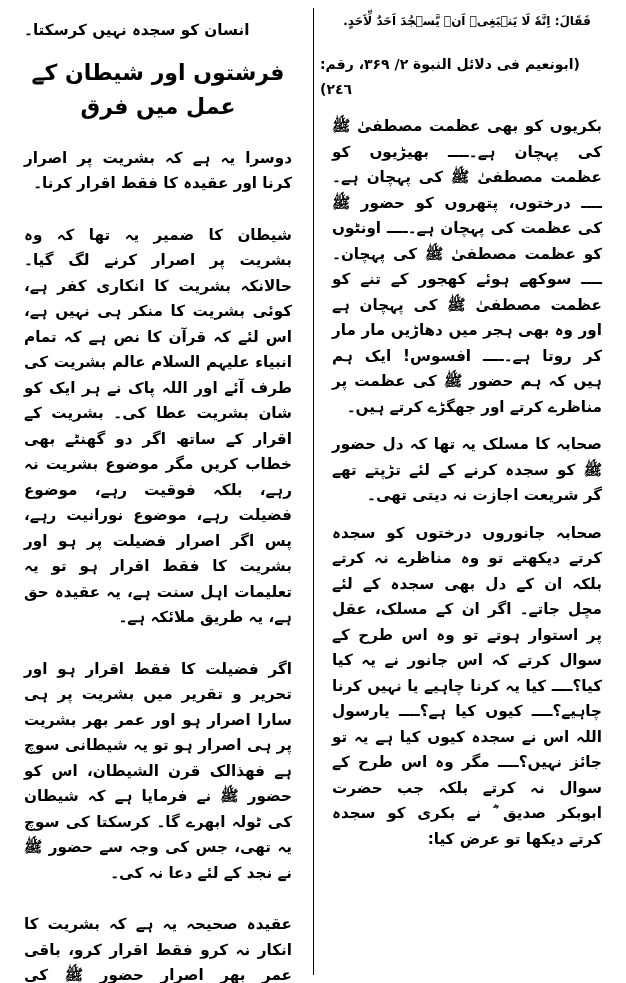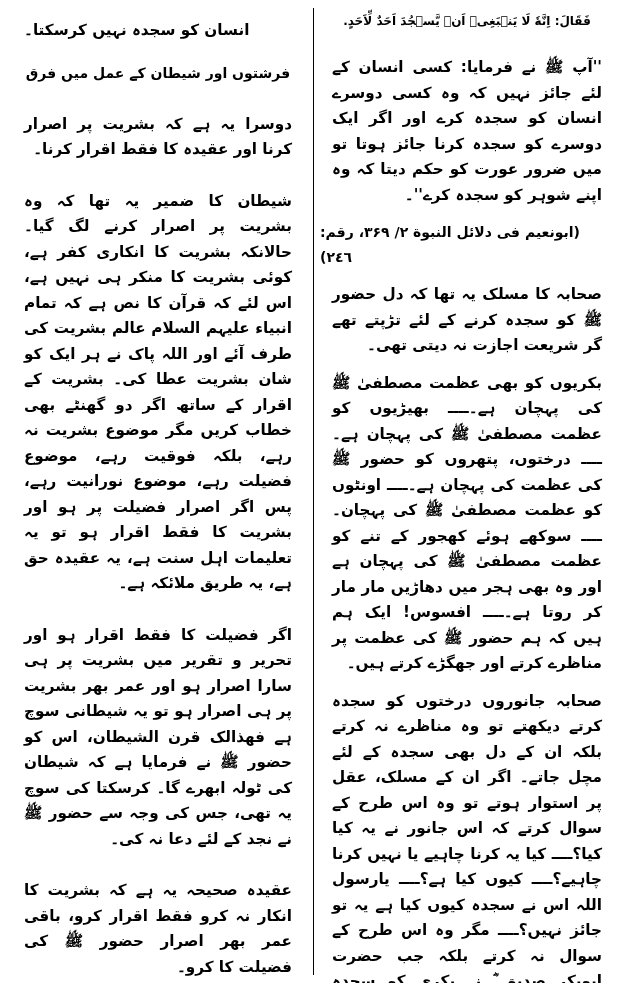--- a/index.html
+++ b/index.html
@@ -53,21 +53,21 @@
     line-height: 25.5px;
     font-weight: 600;
     direction: rtl;
     text-align: justify;
     text-align-last: justify;
   }
   .lead-line {
     text-align-last: left;
   }
   .heading {
-    font-size: 14px;
+    font-size: 22px;
     font-weight: bold;
     line-height: 34px;
     margin: 6px 0 8px 0;
     text-align: center;
     text-align-last: center;
     direction: rtl;
   }
   .arabic-block {
     font-size: 12px;
     line-height: 30px;
@@ -99,27 +99,26 @@
 
   <div class="divider"></div>
 
   <div class="column col-right">
 
     <p class="arabic-block">فَقَالَ: اِنَّهٗ لَا یَنۡبَغِیۡ اَنۡ یَّسۡجُدَ اَحَدٌ لِّاَحَدٍ.</p>
 
 
     <div class="spacer-sm"></div>
 
-    <p class="right-last">''آپ ﷺ نے فرمایا: کسی انسان کے لئے جائز نہیں کہ وہ کسی دوسرے انسان کو سجدہ کرے اور اگر ایک دوسرے کو سجدہ کرنا جائز ہوتا تو میں ضرور عورت کو حکم دیتا کہ وہ اپنے شوہر کو سجدہ کرے''۔</p>
 
     <p class="ref">(ابونعیم فی دلائل النبوة ۲/ ۳۶۹، رقم: ۲٤٦)</p>
 
+    <p class="right-last">بکریوں کو بھی عظمت مصطفیٰ ﷺ کی پہچان ہے۔ــــ بھیڑیوں کو عظمت مصطفیٰ ﷺ کی پہچان ہے۔ــــ درختوں، پتھروں کو حضور ﷺ کی عظمت کی پہچان ہے۔ــــ اونٹوں کو عظمت مصطفیٰ ﷺ کی پہچان۔ــــ سوکھے ہوئے کھجور کے تنے کو عظمت مصطفیٰ ﷺ کی پہچان ہے اور وہ بھی ہجر میں دھاڑیں مار مار کر روتا ہے۔ــــ افسوس! ایک ہم ہیں کہ ہم حضور ﷺ کی عظمت پر مناظرے کرتے اور جھگڑے کرتے ہیں۔</p>
+
     <p class="right-last">صحابہ کا مسلک یہ تھا کہ دل حضور ﷺ کو سجدہ کرنے کے لئے تڑپتے تھے گر شریعت اجازت نہ دیتی تھی۔</p>
-
-    <p class="right-last">بکریوں کو بھی عظمت مصطفیٰ ﷺ کی پہچان ہے۔ــــ بھیڑیوں کو عظمت مصطفیٰ ﷺ کی پہچان ہے۔ــــ درختوں، پتھروں کو حضور ﷺ کی عظمت کی پہچان ہے۔ــــ اونٹوں کو عظمت مصطفیٰ ﷺ کی پہچان۔ــــ سوکھے ہوئے کھجور کے تنے کو عظمت مصطفیٰ ﷺ کی پہچان ہے اور وہ بھی ہجر میں دھاڑیں مار مار کر روتا ہے۔ــــ افسوس! ایک ہم ہیں کہ ہم حضور ﷺ کی عظمت پر مناظرے کرتے اور جھگڑے کرتے ہیں۔</p>
 
     <p class="right-last">صحابہ جانوروں درختوں کو سجدہ کرتے دیکھتے تو وہ مناظرے نہ کرتے بلکہ ان کے دل بھی سجدہ کے لئے مچل جاتے۔ اگر ان کے مسلک، عقل پر استوار ہوتے تو وہ اس طرح کے سوال کرتے کہ اس جانور نے یہ کیا کیا؟ــــ کیا یہ کرنا چاہیے یا نہیں کرنا چاہیے؟ــــ کیوں کیا ہے؟ــــ یارسول اللہ اس نے سجدہ کیوں کیا ہے یہ تو جائز نہیں؟ــــ مگر وہ اس طرح کے سوال نہ کرتے بلکہ جب حضرت ابوبکر صدیق ؓ نے بکری کو سجدہ کرتے دیکھا تو عرض کیا:</p>
 
   </div>
 
   <div class="column col-left">
 
     <p class="lead-line">انسان کو سجدہ نہیں کرسکتا۔</p>
 
     <div class="heading">فرشتوں اور شیطان کے عمل میں فرق</div>

